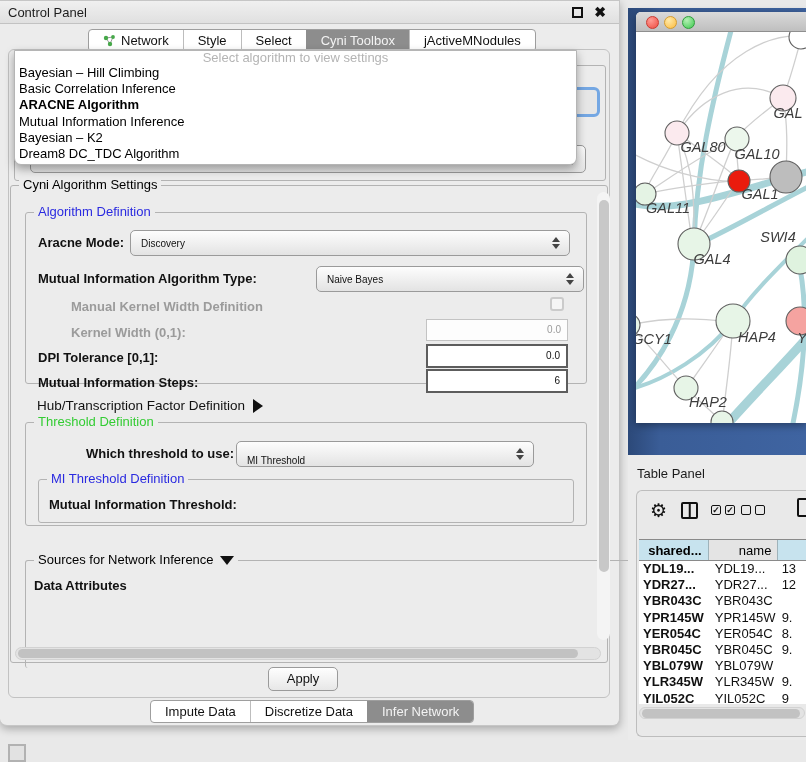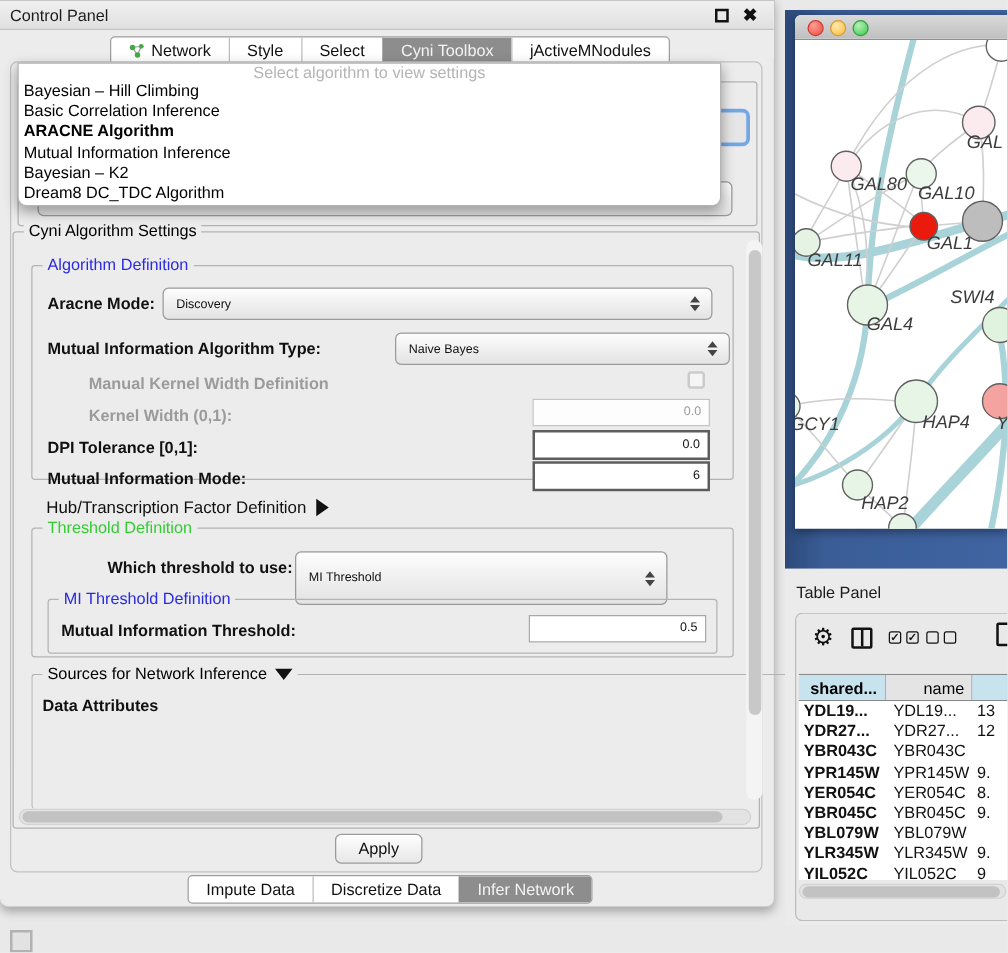--- a/index.html
+++ b/index.html
@@ -204,43 +204,42 @@
         <div class="combo" style="left:246px;top:53px;width:268px;height:26px;margin-left:44px;">
           <span>Naive Bayes</span>
           <span class="arrows"></span>
         </div>
         <label class="b dis" style="left:12px;top:86px;">Manual Kernel Width Definition</label>
         <div class="chk" style="left:524px;top:84px;"></div>
         <label class="b dis" style="left:12px;top:112px;">Kernel Width (0,1):</label>
         <div class="field dis" style="left:400px;top:106px;width:142px;height:22px;">0.0</div>
         <label class="b" style="left:12px;top:137px;">DPI Tolerance [0,1]:</label>
         <div class="field strong" style="left:400px;top:131px;width:142px;height:24px;">0.0</div>
-        <label class="b" style="left:12px;top:162px;">Mutual Information Mode:</label>
+        <label class="b" style="left:12px;top:162px;">Mutual Information Steps:</label>
         <div class="field strong" style="left:400px;top:156px;width:142px;height:24px;">6</div>
       </div>
 
       <div class="abs" style="left:26px;top:212px;font-size:13.5px;color:#111;">
         <span>Hub/Transcription Factor Definition</span><span class="tri-right"></span>
       </div>
 
       <div class="groupbox abs" style="left:14px;top:236px;width:562px;height:104px;padding-left:24px;">
         <span class="gb-title green-t">Threshold Definition</span>
         <label class="b" style="left:60px;top:23px;">Which threshold to use:</label>
-        <div class="combo" style="left:210px;top:18px;width:298px;height:43px;">
+        <div class="combo" style="left:210px;top:18px;width:298px;height:26px;align-items:flex-end;">
           <span>MI Threshold</span>
           <span class="arrows"></span>
         </div>
         <div class="groupbox abs" style="left:12px;top:56px;width:536px;height:44px;">
           <span class="gb-title blue-t">MI Threshold Definition</span>
           <label class="b" style="left:10px;top:17px;">Mutual Information Threshold:</label>
-          <div class="field thin" style="left:384px;top:12px;width:142px;height:22px;">0.5</div>
-        </div>
-      </div>
-
-      <div class="groupbox abs" style="left:14px;top:353px;width:670px;height:108px;border-bottom:none;">
+        </div>
+      </div>
+
+      <div class="groupbox abs" style="left:14px;top:374px;width:670px;height:108px;border-bottom:none;">
         <span class="gb-title"><span>Sources for Network Inference</span><span class="tri-down"></span></span>
         <label class="b" style="left:8px;top:17px;">Data Attributes</label>
       </div>
 
       <div class="hscroll" style="left:4px;top:461px;width:586px;height:13px;">
         <div class="thumb" style="left:2px;width:560px;"></div>
       </div>
       <div id="cyni-vscroll">
           <div class="vthumb"></div>
         </div>

